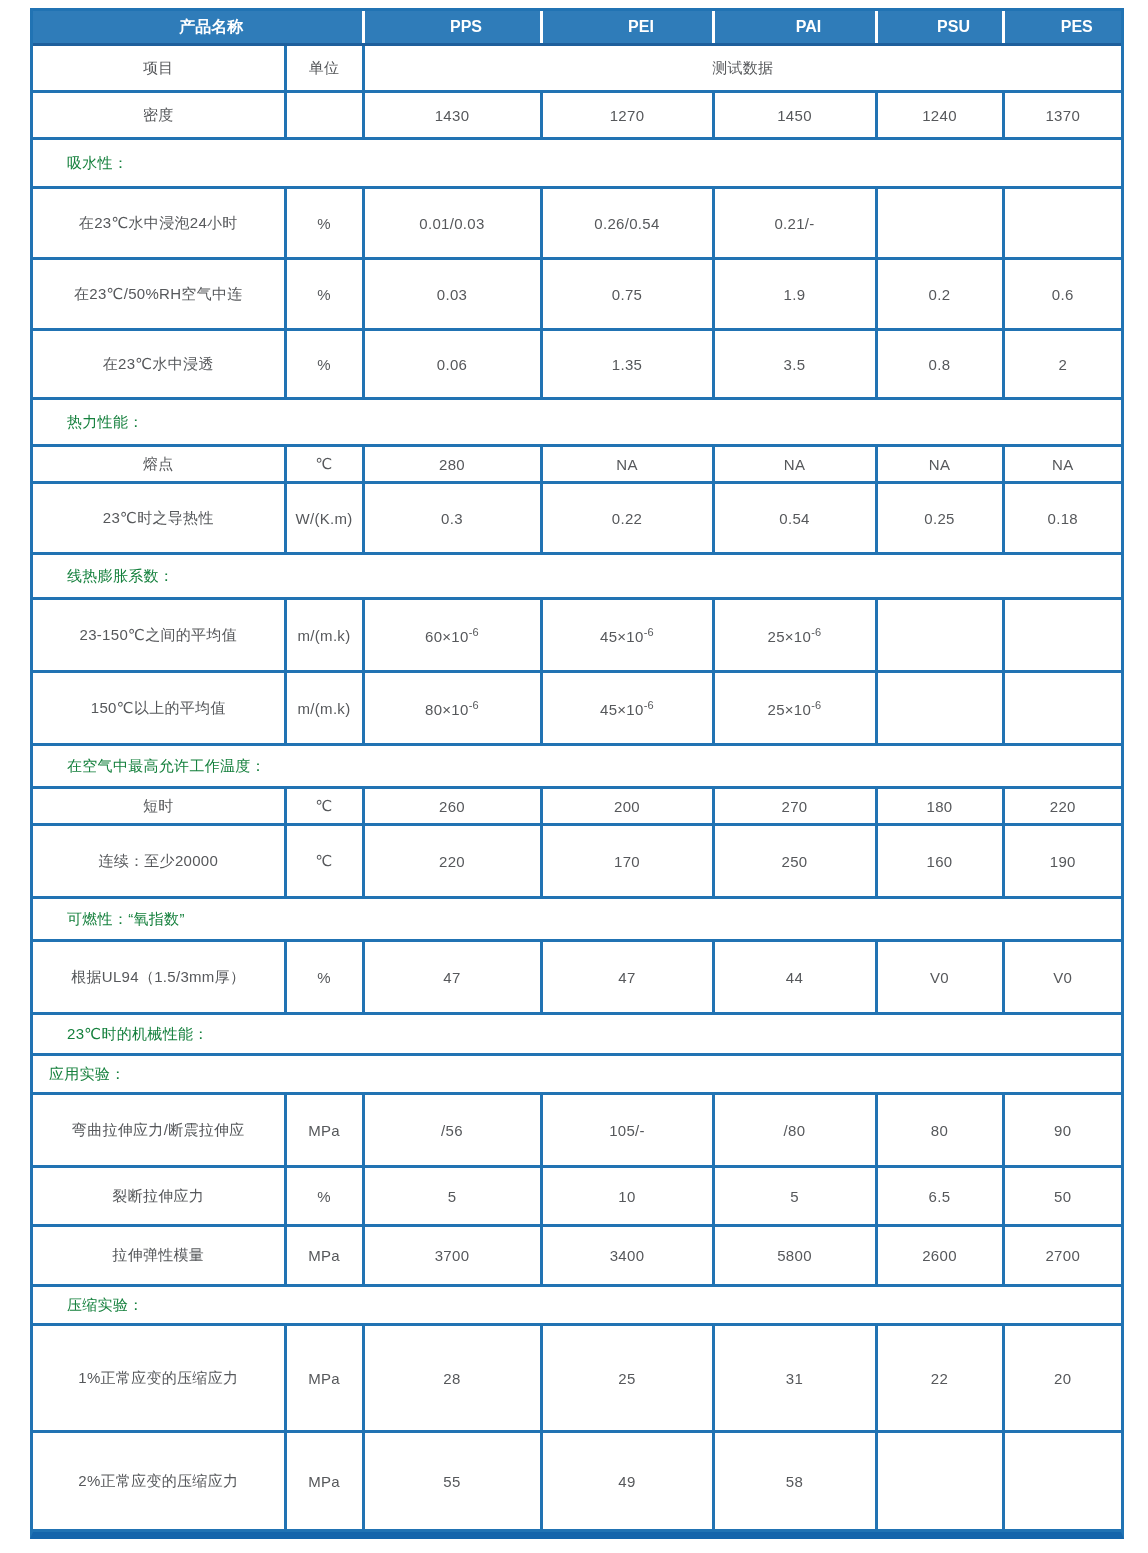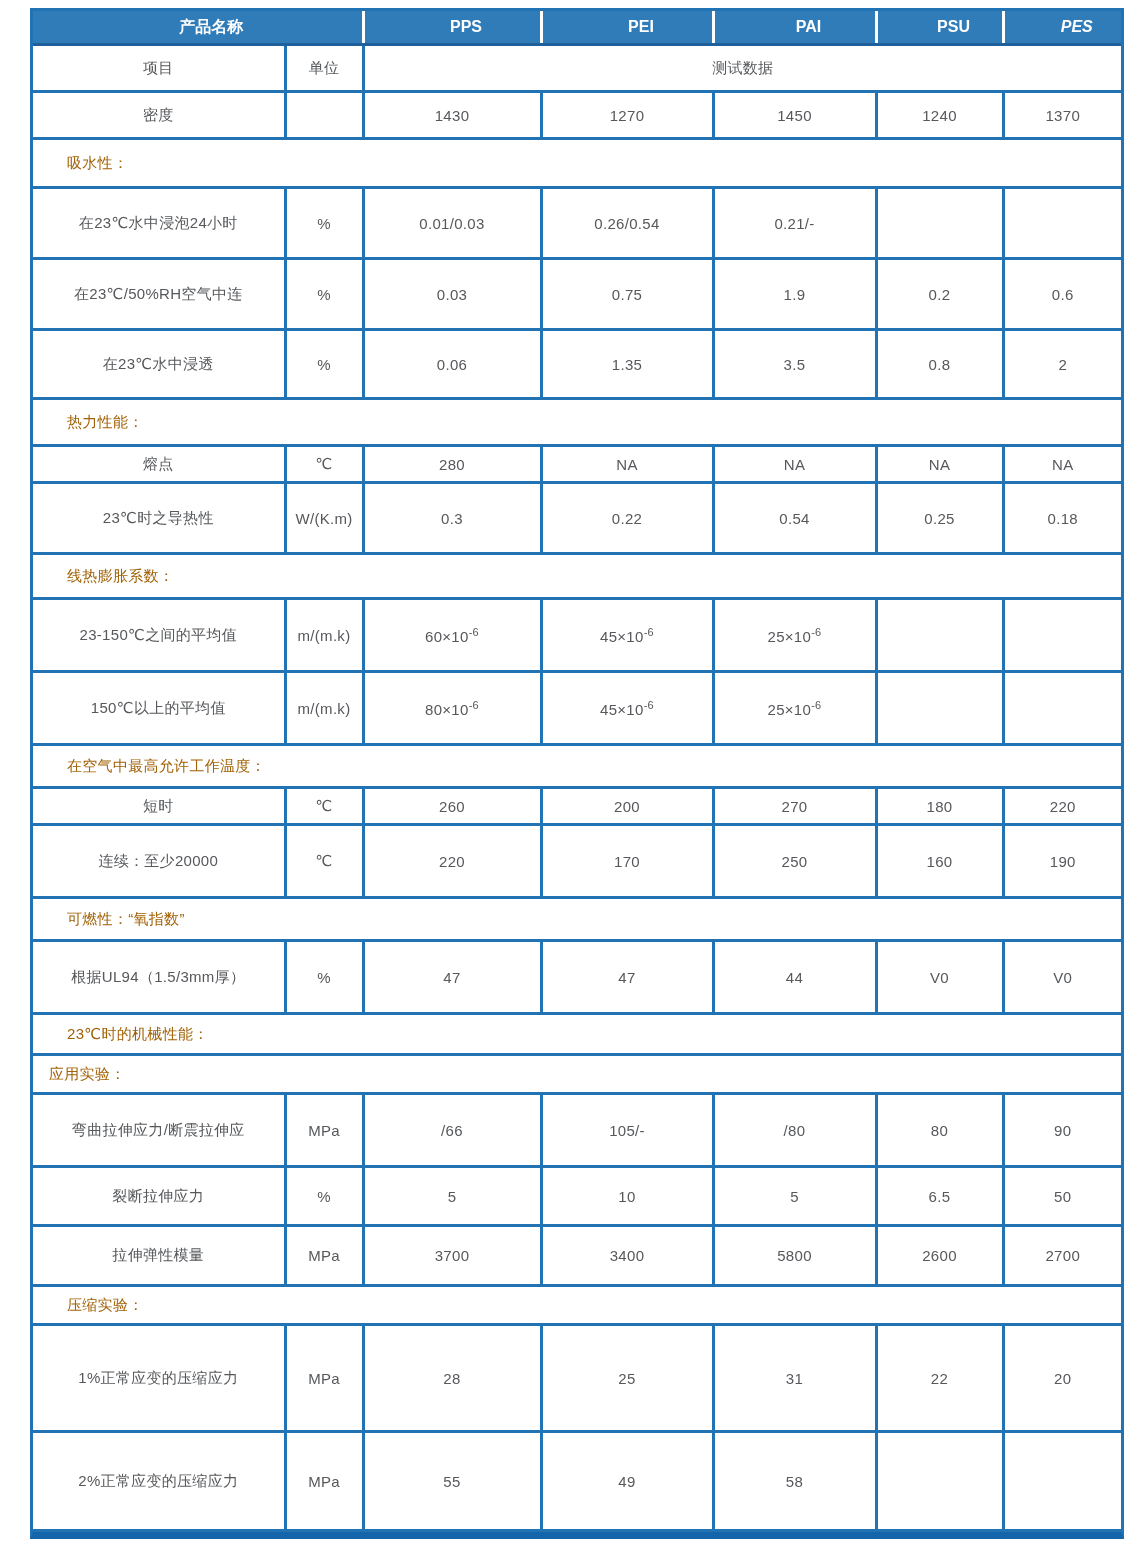--- a/index.html
+++ b/index.html
@@ -36,34 +36,34 @@
     font-weight:bold;
     height:30px;
     border:3px solid #ffffff;
     border-top:none;
     border-bottom:3px solid var(--header-underline);
     text-align:center;
     vertical-align:middle;
     padding-left:29px;
   }
   th:first-child{border-left:none;}
-  th:last-child{border-right:none;font-style:italic;}
+  th:last-child{border-right:none;}
   td{
     border:3px solid var(--border);
     text-align:center;
     vertical-align:middle;
     padding:2px 4px;
     letter-spacing:0.3px;
   }
   tr > td:first-child{border-left:none;}
   tr > td:last-child{border-right:none;}
   td.section{
     text-align:left;
     padding-left:34px;
-    color:#a16207;
+    color:#15803d;
   }
   sup{font-size:11px;}
 </style>
 </head>
 <body>
 
 <div class="table-wrap">
   <table>
     <colgroup>
       <col style="width:252px">
@@ -207,21 +207,21 @@
         </tr>
         <tr>
           <td colspan="7" class="section" style="height: 34px;">23℃时的机械性能：</td>
         </tr>
         <tr>
           <td colspan="7" class="section" style="height: 32px; padding-left: 16px;">应用实验：</td>
         </tr>
         <tr>
           <td style="height: 66px;">弯曲拉伸应力/断震拉伸应</td>
           <td>MPa</td>
-          <td>/66</td>
+          <td>/56</td>
           <td>105/-</td>
           <td>/80</td>
           <td>80</td>
           <td>90</td>
         </tr>
         <tr>
           <td style="height: 52px;">裂断拉伸应力</td>
           <td>%</td>
           <td>5</td>
           <td>10</td>

